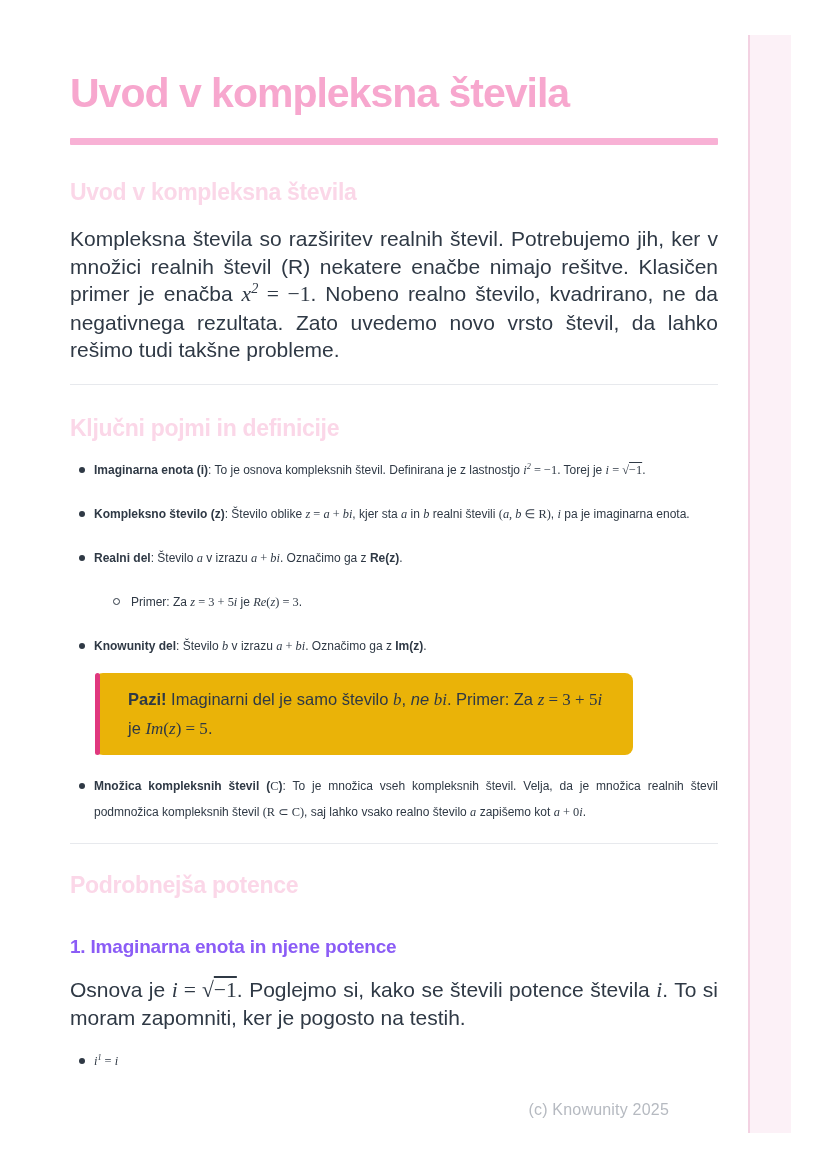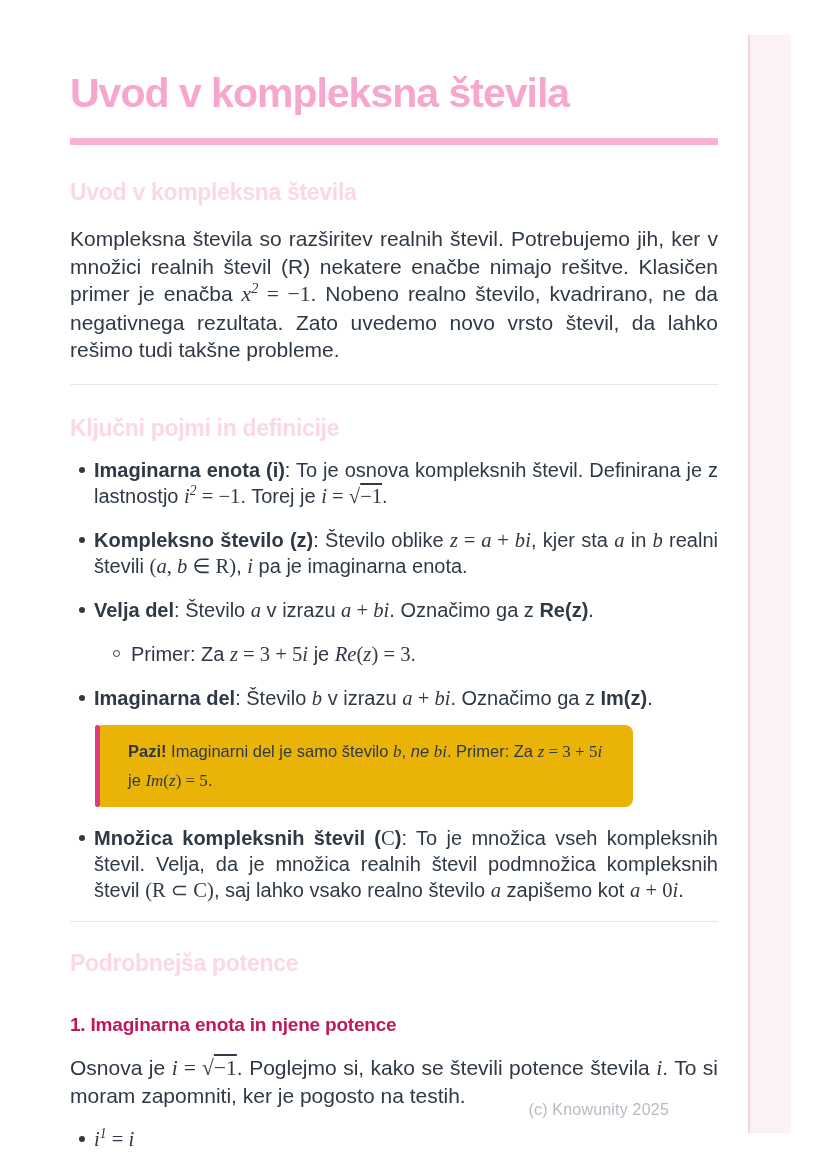--- a/index.html
+++ b/index.html
@@ -22,33 +22,33 @@
   .title-rule{margin-top:22px;height:7px;background:#f8b1d5;border-radius:1px;}
   h2{
     margin:0;font-size:23px;line-height:26px;font-weight:700;
     letter-spacing:-0.3px;color:#fbd7e8;
   }
   .h2-intro{margin-top:34px;}
   .h2-concepts{margin-top:30px;}
   .h2-details{margin-top:28px;}
   h3{
     margin:38px 0 0 0;font-size:19px;line-height:22px;font-weight:700;
-    color:#be185d;letter-spacing:-0.2px;
+    color:#8b5cf6;letter-spacing:-0.2px;
   }
   .para{
     margin:20px 0 0 0;font-size:21px;line-height:27.5px;
     text-align:justify;
   }
   .divider{margin-top:20px;height:1px;background:#e7e9ed;}
   .d2{margin-top:18px;}
   ul{list-style:none;margin:18px 0 0 0;padding:0;}
   ul.tight{margin-top:16px;}
   li{
     position:relative;padding-left:24px;margin:0 0 18px 0;
-    font-size:20px;line-height:26px;text-align:justify;
+    font-size:12px;line-height:26px;text-align:justify;
   }
   li:last-child{margin-bottom:0;}
   li.dot::before{
     content:"";position:absolute;left:9px;top:10px;width:6px;height:6px;
     border-radius:50%;background:#2f3945;
   }
   ul.sub{margin:14px 0 18px 43px;}
   ul.sub li{padding-left:18px;text-align:left;}
   li.circle::before{
     content:"";position:absolute;left:0;top:9px;width:5px;height:5px;
@@ -92,27 +92,27 @@
     <p class="para"><span class="rt">Kompleksna števila so razširitev realnih števil. Potrebujemo jih, ker v množici realnih števil (R) nekatere enačbe nimajo rešitve. Klasičen primer je enačba </span><span class="rm">x<sup>2</sup></span><span class="rmn"> = −1</span><span class="rt">. Nobeno realno število, kvadrirano, ne da negativnega rezultata. Zato uvedemo novo vrsto števil, da lahko rešimo tudi takšne probleme.</span></p>
 
     <div class="divider"></div>
 
     <h2 class="h2-concepts">Ključni pojmi in definicije</h2>
 
     <ul class="tight">
       <li class="dot"><span class="rb">Imaginarna enota (i)</span><span class="rt">: To je osnova kompleksnih števil. Definirana je z lastnostjo </span><span class="rm">i<sup>2</sup></span><span class="rmn"> = −1</span><span class="rt">. Torej je </span><span class="rm">i</span><span class="rmn"> = </span><span class="mn"><span>√</span><span class="ovl">−1</span></span><span class="rt">.</span></li>
       <li class="dot"><span class="rb">Kompleksno število (z)</span><span class="rt">: Število oblike </span><span class="rm">z</span><span class="rmn"> = </span><span class="rm">a</span><span class="rmn"> + </span><span class="rm">bi</span><span class="rt">, kjer sta </span><span class="rm">a</span><span class="rt"> in </span><span class="rm">b</span><span class="rt"> realni števili </span><span class="rmn">(</span><span class="rm">a</span><span class="rmn">, </span><span class="rm">b</span><span class="rmn"> ∈ R)</span><span class="rt">, </span><span class="rm">i</span><span class="rt"> pa je imaginarna enota.</span></li>
       <li class="dot">
-      <span class="rb">Velja del</span><span class="rt">: Število </span><span class="rm">a</span><span class="rt"> v izrazu </span><span class="rm">a</span><span class="rmn"> + </span><span class="rm">bi</span><span class="rt">. Označimo ga z </span><span class="rb">Re(z)</span><span class="rt">.</span></li>
+      <span class="rb">Realni del</span><span class="rt">: Število </span><span class="rm">a</span><span class="rt"> v izrazu </span><span class="rm">a</span><span class="rmn"> + </span><span class="rm">bi</span><span class="rt">. Označimo ga z </span><span class="rb">Re(z)</span><span class="rt">.</span></li>
       <li style="padding-left:0;margin-bottom:18px;">
         <ul class="sub" style="margin-top:0;margin-bottom:8px;">
           <li class="circle"><span class="rt">Primer: Za </span><span class="rm">z</span><span class="rmn"> = 3 + 5</span><span class="rm">i</span><span class="rt"> je </span><span class="rm">Re</span><span class="rmn">(</span><span class="rm">z</span><span class="rmn">) = 3</span><span class="rt">.</span></li>
         </ul>
       </li>
-      <li class="dot"><span class="rb">Imaginarna del</span><span class="rt">: Število </span><span class="rm">b</span><span class="rt"> v izrazu </span><span class="rm">a</span><span class="rmn"> + </span><span class="rm">bi</span><span class="rt">. Označimo ga z </span><span class="rb">Im(z)</span><span class="rt">.</span></li>
+      <li class="dot"><span class="rb">Knowunity del</span><span class="rt">: Število </span><span class="rm">b</span><span class="rt"> v izrazu </span><span class="rm">a</span><span class="rmn"> + </span><span class="rm">bi</span><span class="rt">. Označimo ga z </span><span class="rb">Im(z)</span><span class="rt">.</span></li>
     </ul>
 
     <div class="callout">
       <span class="callout-bar"></span>
       <span><span class="rb">Pazi!</span><span class="rt"> Imaginarni del je samo število </span><span class="rm">b</span><span class="rt">, </span><span class="ri">ne </span><span class="rm">bi</span><span class="rt">. Primer: Za </span><span class="rm">z</span><span class="rmn"> = 3 + 5</span><span class="rm">i</span><span class="rt"> je </span><span class="rm">Im</span><span class="rmn">(</span><span class="rm">z</span><span class="rmn">) = 5</span><span class="rt">.</span></span>
     </div>
 
     <ul>
       <li class="dot"><span class="rb">Množica kompleksnih števil (</span><span class="rmn">C</span><span class="rb">)</span><span class="rt">: To je množica vseh kompleksnih števil. Velja, da je množica realnih števil podmnožica kompleksnih števil </span><span class="rmn">(R ⊂ C)</span><span class="rt">, saj lahko vsako realno število </span><span class="rm">a</span><span class="rt"> zapišemo kot </span><span class="rm">a</span><span class="rmn"> + 0</span><span class="rm">i</span><span class="rt">.</span></li>
     </ul>

